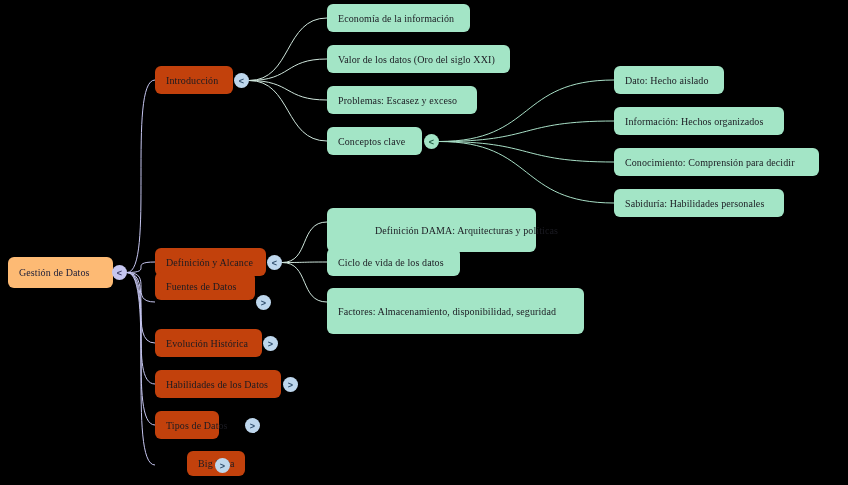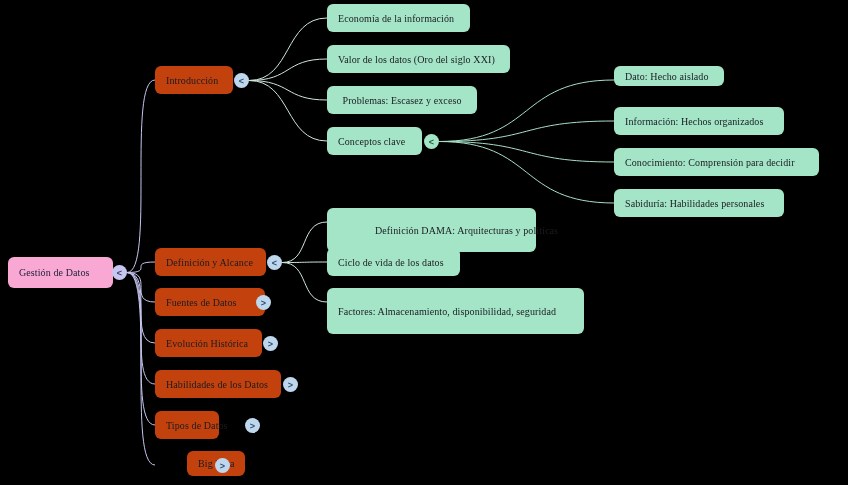--- a/index.html
+++ b/index.html
@@ -16,21 +16,21 @@
     box-sizing:border-box;
     display:flex;align-items:center;
     border-radius:6px;
     font-size:10px;
     line-height:1.1;
     color:#1b1b22;
     padding:0 11px;
     white-space:nowrap;
     letter-spacing:.1px;
   }
-  .node.root{background:#f9a8d4;color:#22223a;}
+  .node.root{background:#fdba74;color:#22223a;}
   .node.blue{background:#c2410c;}
   .node.green{background:#a3e5c6;}
   .toggle{
     position:absolute;
     width:15px;height:15px;
     border-radius:50%;
     display:flex;align-items:center;justify-content:center;
     font-family:"Liberation Sans",sans-serif;
     font-size:9px;
     font-weight:700;
@@ -73,28 +73,28 @@
       <div class="node blue" style="left: 155px; top: 66px; width: 78px; height: 28px;">
         <span>Introducción</span>
       </div>
       <div class="toggle blu" style="left: 234px; top: 73px;">&lt;</div>
       <div class="node green" style="left: 327px; top: 4px; width: 143px; height: 28px;">
         <span>Economía de la información</span>
       </div>
       <div class="node green" style="left: 327px; top: 45px; width: 183px; height: 28px;">
         <span>Valor de los datos (Oro del siglo XXI)</span>
       </div>
-      <div class="node green" style="left: 327px; top: 86px; width: 150px; height: 28px; justify-content: center;">
+      <div class="node green" style="left: 327px; top: 86px; width: 150px; height: 28px;">
         <span>Problemas: Escasez y exceso</span>
       </div>
       <div class="node green" style="left: 327px; top: 127px; width: 95px; height: 28px;">
         <span>Conceptos clave</span>
       </div>
       <div class="toggle grn" style="left: 424px; top: 134px;">&lt;</div>
-      <div class="node green" style="left: 614px; top: 66px; width: 110px; height: 20px;">
+      <div class="node green" style="left: 614px; top: 66px; width: 110px; height: 28px;">
         <span>Dato: Hecho aislado</span>
       </div>
       <div class="node green" style="left: 614px; top: 107px; width: 170px; height: 28px;">
         <span>Información: Hechos organizados</span>
       </div>
       <div class="node green" style="left: 614px; top: 148px; width: 205px; height: 28px;">
         <span>Conocimiento: Comprensión para decidir</span>
       </div>
       <div class="node green" style="left: 614px; top: 189px; width: 170px; height: 28px;">
         <span>Sabiduría: Habilidades personales</span>
@@ -105,21 +105,21 @@
       <div class="toggle blu" style="left: 267px; top: 255px;">&lt;</div>
       <div class="node green" style="left: 327px; top: 208px; width: 209px; height: 44px; padding-left: 48px;">
         <span>Definición DAMA: Arquitecturas y políticas</span>
       </div>
       <div class="node green" style="left: 327px; top: 248px; width: 133px; height: 28px;">
         <span>Ciclo de vida de los datos</span>
       </div>
       <div class="node green" style="left: 327px; top: 288px; width: 257px; height: 46px;">
         <span>Factores: Almacenamiento, disponibilidad, seguridad</span>
       </div>
-      <div class="node blue" style="left: 155px; top: 288px; width: 110px; height: 28px;">
+      <div class="node blue" style="left: 155px; top: 272px; width: 100px; height: 28px;">
         <span>Fuentes de Datos</span>
       </div>
       <div class="toggle blu" style="left: 256px; top: 295px;">&gt;</div>
       <div class="node blue" style="left: 155px; top: 329px; width: 107px; height: 28px;">
         <span>Evolución Histórica</span>
       </div>
       <div class="toggle blu" style="left: 263px; top: 336px;">&gt;</div>
       <div class="node blue" style="left: 155px; top: 370px; width: 126px; height: 28px;">
         <span>Habilidades de los Datos</span>
       </div>

